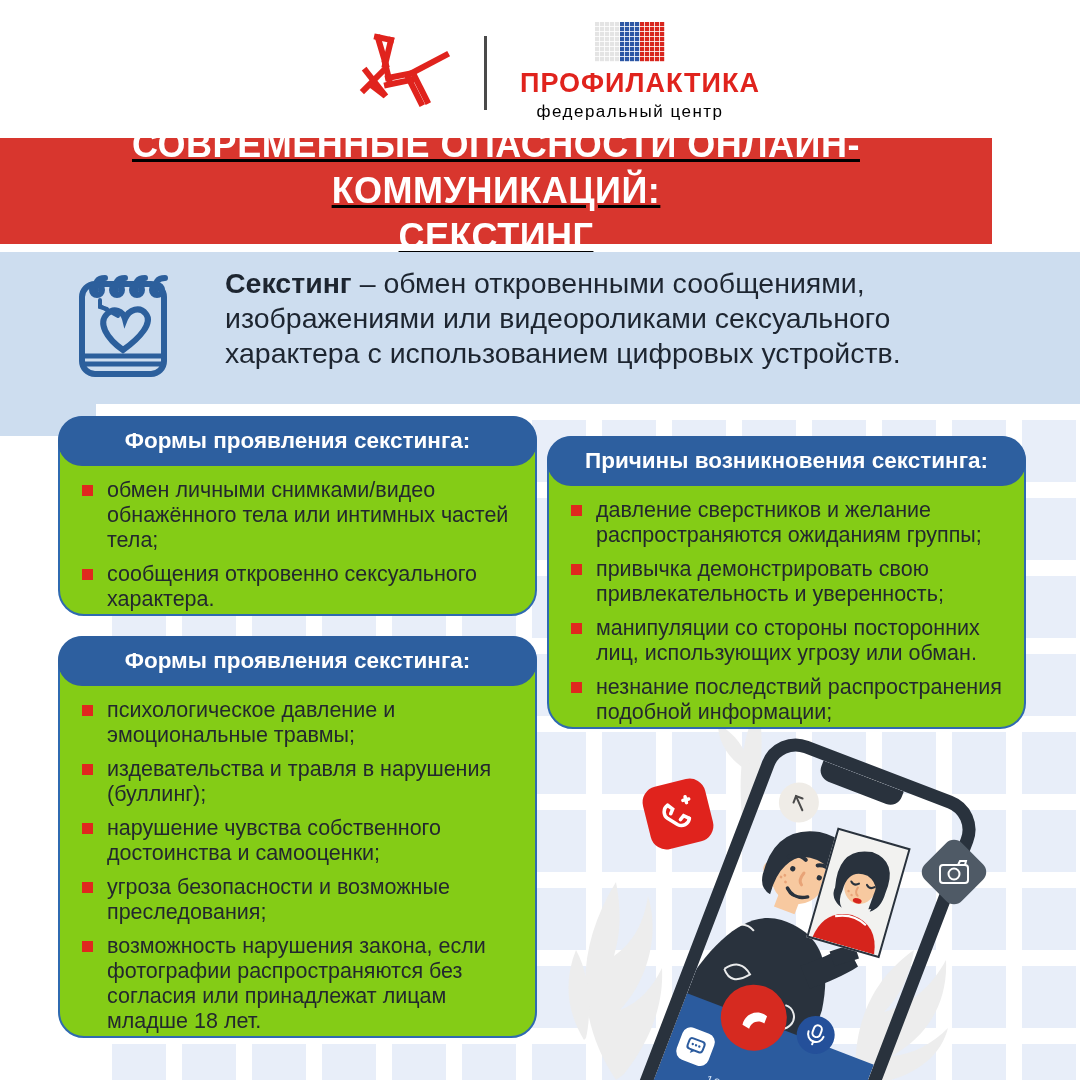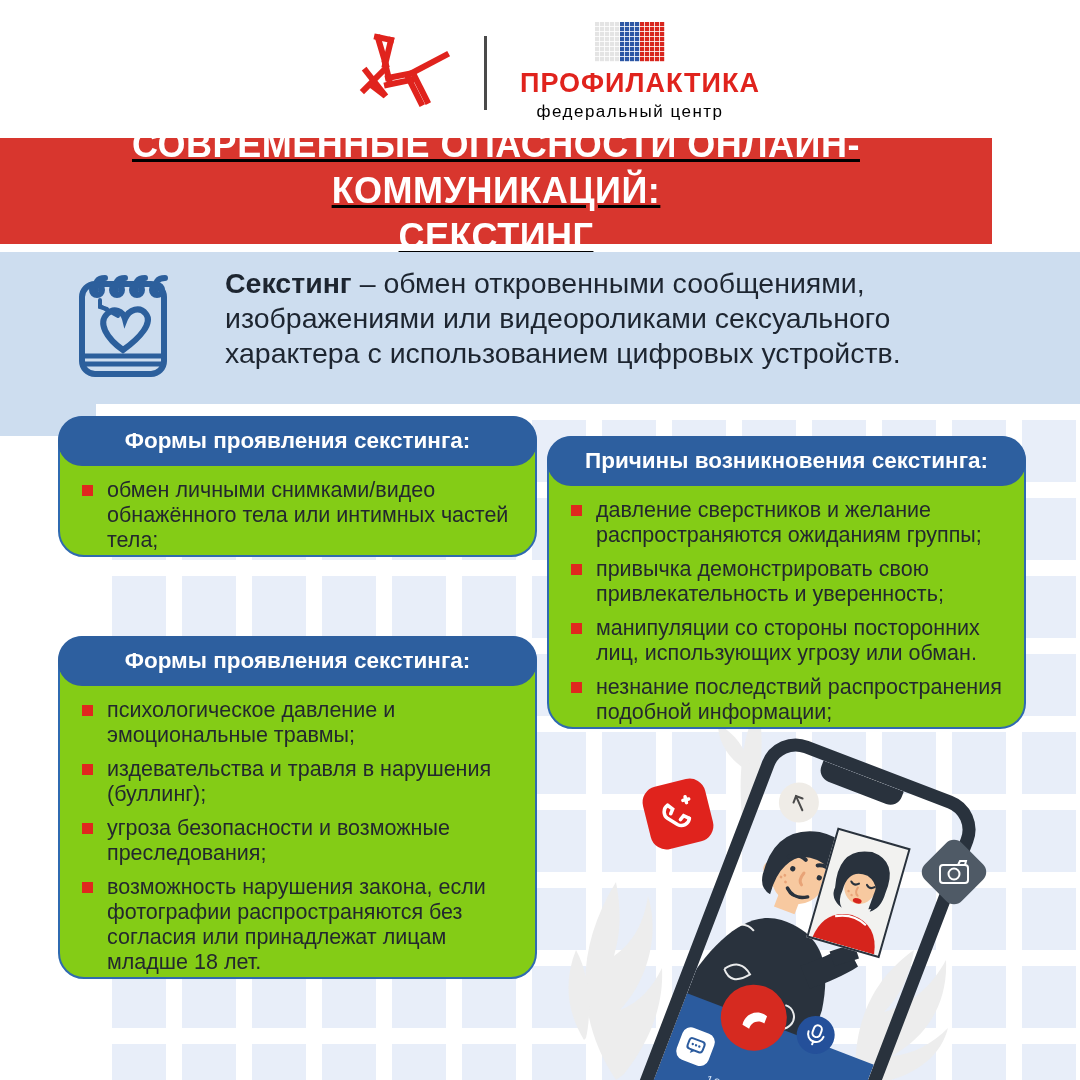--- a/index.html
+++ b/index.html
@@ -249,33 +249,41 @@
       <path d="M20 170 C 16 120 30 70 78 36 C 74 62 64 82 48 98 C 76 90 96 72 110 46 C 112 88 92 122 56 142 C 78 140 96 130 112 114 C 104 146 72 166 34 170 Z"></path>
     </svg>
 
     <section class="card card-l1">
       <div class="card-header">Формы проявления секстинга:</div>
       <ul class="card-list">
           <li>
             <span class="bullet"></span>
             <span>обмен личными снимками/видео обнажённого тела или интимных частей тела;</span>
           </li>
+          <li>
+            <span class="bullet"></span>
+            <span>сообщения откровенно сексуального характера.</span>
+          </li>
         </ul>
     </section>
 
     <section class="card card-l2">
       <div class="card-header">Формы проявления секстинга:</div>
       <ul class="card-list">
           <li>
             <span class="bullet"></span>
             <span>психологическое давление и эмоциональные травмы;</span>
           </li>
           <li>
             <span class="bullet"></span>
             <span>издевательства и травля в нарушения (буллинг);</span>
+          </li>
+          <li>
+            <span class="bullet"></span>
+            <span>нарушение чувства собственного достоинства и самооценки;</span>
           </li>
           <li>
             <span class="bullet"></span>
             <span>угроза безопасности и возможные преследования;</span>
           </li>
           <li>
             <span class="bullet"></span>
             <span>возможность нарушения закона, если фотографии распространяются без согласия или принадлежат лицам младше 18 лет.</span>
           </li>
         </ul>

